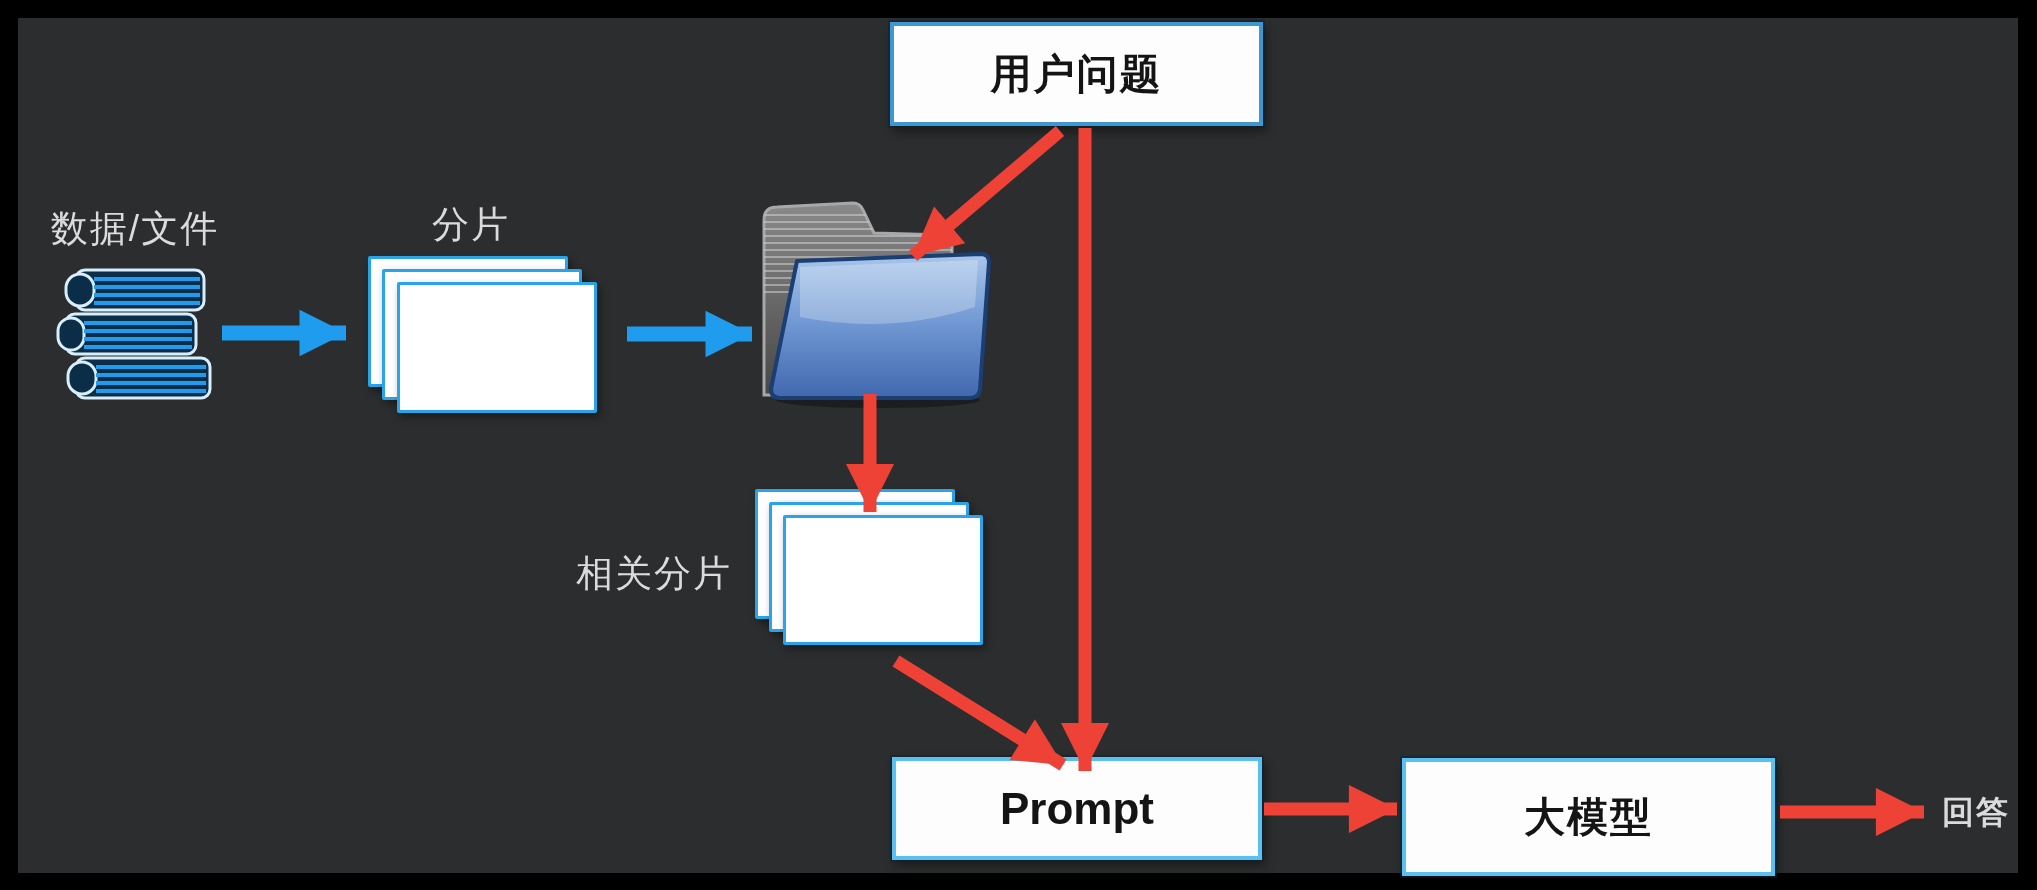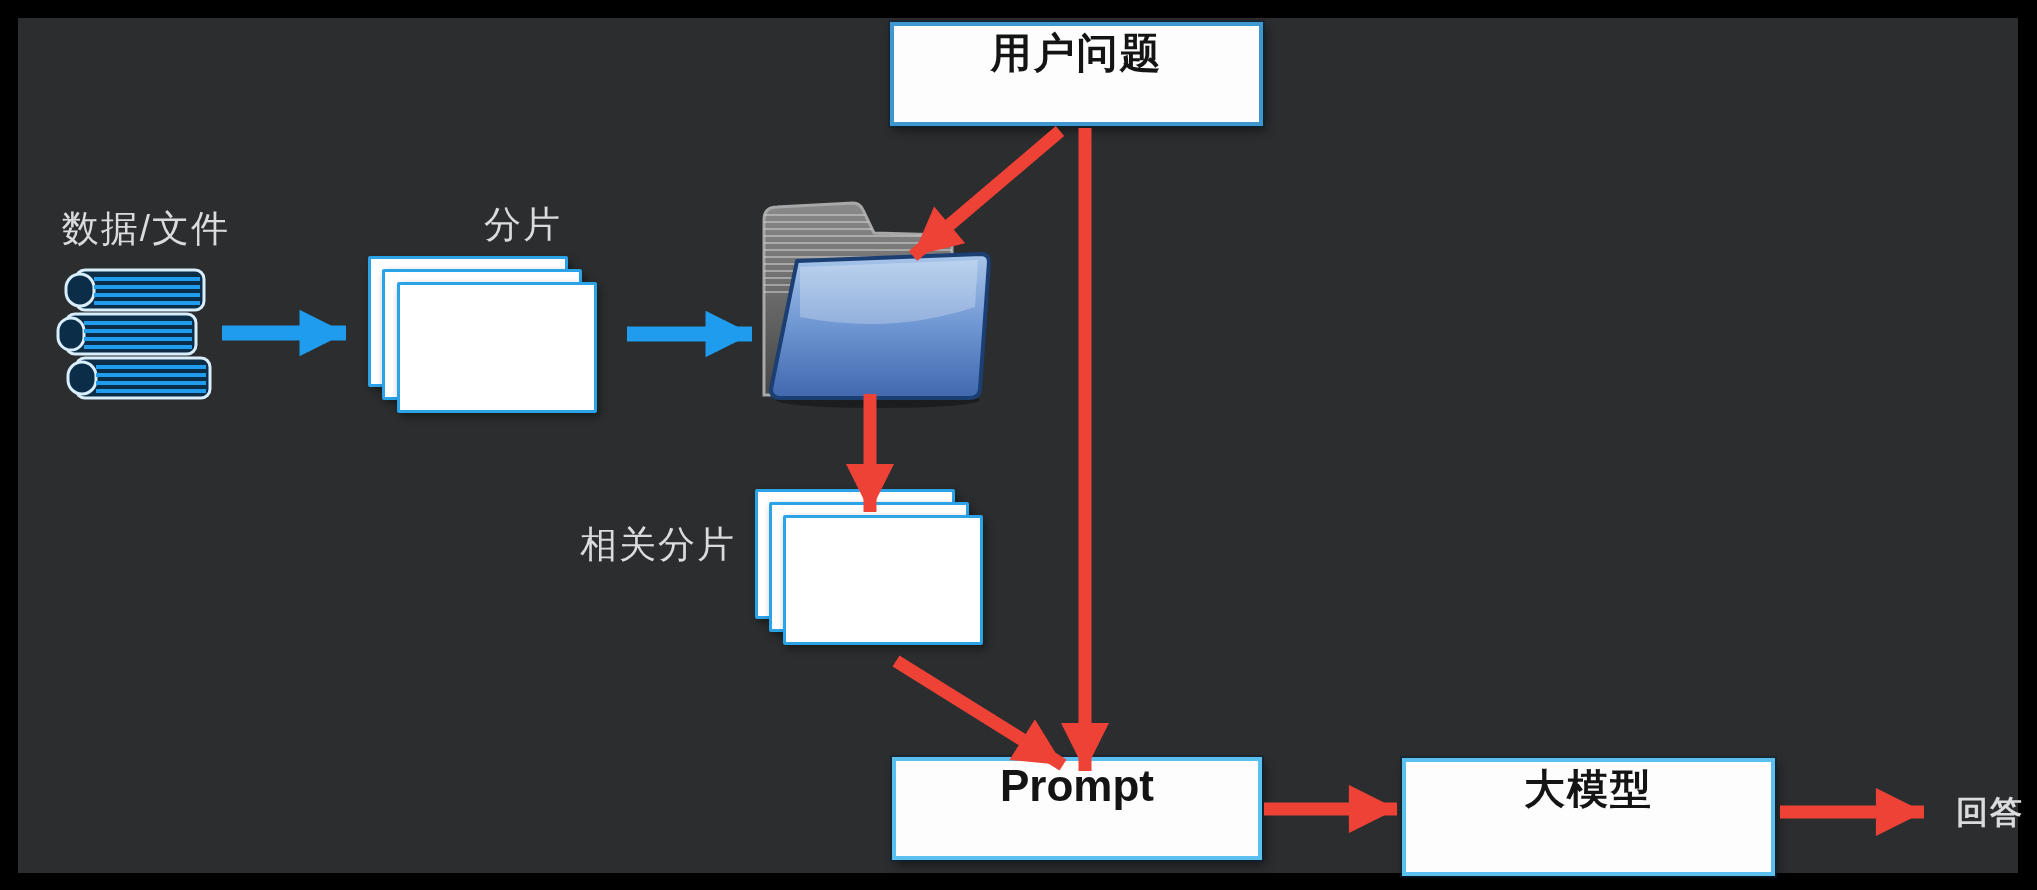--- a/index.html
+++ b/index.html
@@ -9,29 +9,29 @@
     font-family:"Liberation Sans","DejaVu Sans",sans-serif;
   }
   .canvas-bg{
     position:absolute;left:18px;top:18px;width:2000px;height:855px;
     background:var(--background,#2b2d2e);z-index:0;
   }
   .node{
     position:absolute;z-index:2;box-sizing:border-box;
     background:var(--node-fill,#fdfdfe);
     border:4px solid var(--node-border,#5ac0ef);
-    display:flex;justify-content:center;
+    display:flex;align-items:center;justify-content:center;
     color:var(--node-text,#141414);
     font-size:41px;font-weight:600;letter-spacing:2px;
     box-shadow:0 0 0 2px rgba(8,35,60,.45), 3px 5px 10px rgba(0,0,0,.45);
   }
   .node.question{border-color:var(--question-border,#3f97cf);}
   .lbl{
     position:absolute;z-index:2;color:var(--label-text,#d9dbdd);
-    font-size:37px;font-weight:500;letter-spacing:2px;text-align:right;
+    font-size:37px;font-weight:500;letter-spacing:2px;text-align:center;
   }
   .stack{position:absolute;z-index:1;}
   .card{
     position:absolute;box-sizing:border-box;width:200px;height:131px;
     background:#fff;border:3px solid var(--card-border,#2aa3e8);
     border-radius:2px;box-shadow:3px 4px 9px rgba(0,0,0,.4);
   }
   .icon-svg{position:absolute;z-index:1;overflow:visible;}
   svg.arrows{position:absolute;inset:0;z-index:3;pointer-events:none;}
   .shaft-red{stroke:var(--flow-red,#ee4237);stroke-width:13;fill:none;}
@@ -49,22 +49,22 @@
     <span>用户问题</span>
   </div>
   <div class="node" style="left:892px;top:757px;width:370px;height:103px;font-size:44px;letter-spacing:0;">
     <span>Prompt</span>
   </div>
   <div class="node" style="left:1402px;top:758px;width:373px;height:118px;">
     <span>大模型</span>
   </div>
 
   <div class="lbl" style="left:40px;top:204px;width:190px;">数据/文件</div>
-  <div class="lbl" style="left:446px;top:200px;width:116px;">分片</div>
-  <div class="lbl" style="left:572px;top:520px;width:164px;">相关分片</div>
+  <div class="lbl" style="left:413px;top:200px;width:116px;">分片</div>
+  <div class="lbl" style="left:572px;top:549px;width:164px;">相关分片</div>
   <div class="lbl" style="left:1928px;top:791px;width:96px;font-size:32px;font-weight:600;">回答</div>
 
   <svg class="icon-svg" style="left:58px;top:262px;" width="160" height="140" viewBox="0 0 160 140">
     <g fill="#0b2d47" stroke="#d8eefc" stroke-width="3">
       <rect x="18" y="8" width="128" height="40" rx="9"></rect>
       <rect x="8" y="52" width="130" height="40" rx="9"></rect>
       <rect x="18" y="96" width="134" height="40" rx="9"></rect>
       <rect x="8" y="12" width="28" height="32" rx="14"></rect>
       <rect x="0" y="56" width="26" height="32" rx="13"></rect>
       <rect x="10" y="100" width="28" height="32" rx="14"></rect>

